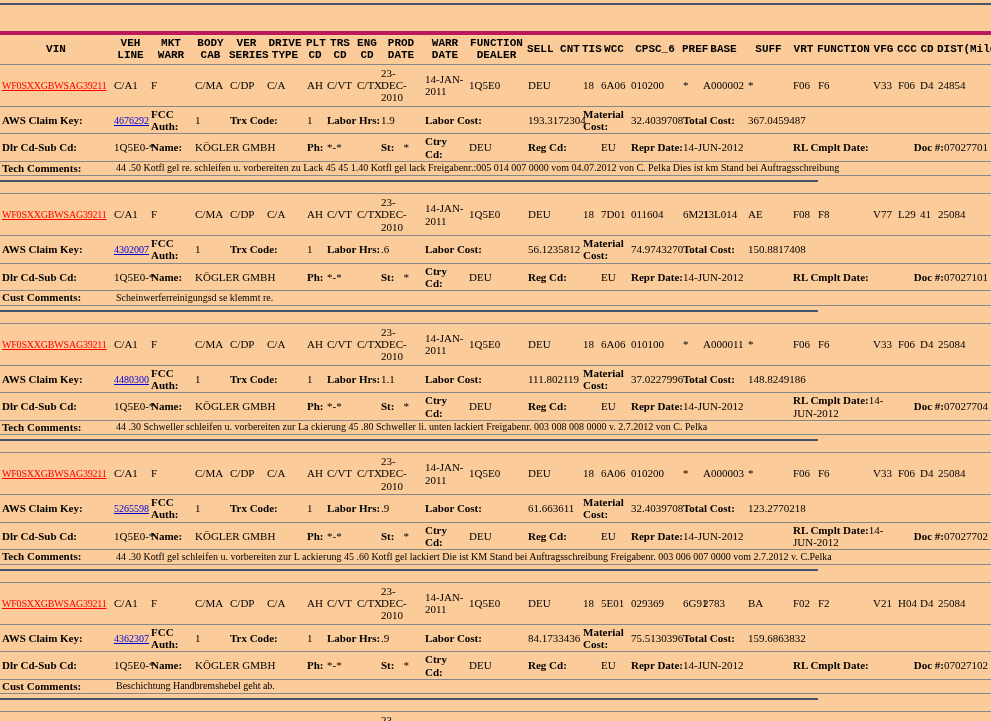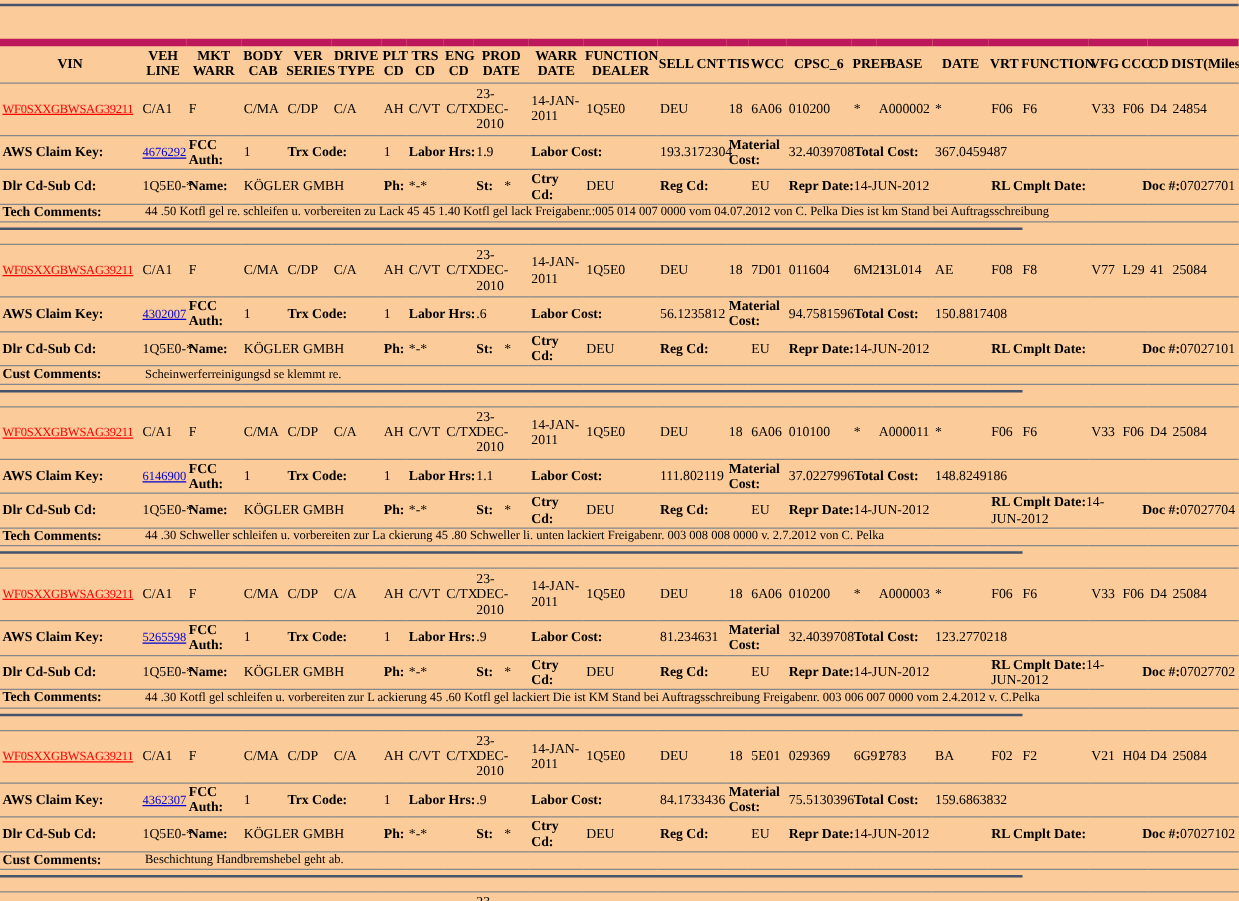--- a/index.html
+++ b/index.html
@@ -16,21 +16,21 @@
   col:nth-child(4){width:35px} col:nth-child(5){width:37px} col:nth-child(6){width:40px}
   col:nth-child(7){width:20px} col:nth-child(8){width:30px} col:nth-child(9){width:24px}
   col:nth-child(10){width:44px} col:nth-child(11){width:44px} col:nth-child(12){width:59px}
   col:nth-child(13){width:55px} col:nth-child(14){width:18px} col:nth-child(15){width:30px}
   col:nth-child(16){width:52px} col:nth-child(17){width:20px} col:nth-child(18){width:45px}
   col:nth-child(19){width:45px} col:nth-child(20){width:25px} col:nth-child(21){width:55px}
   col:nth-child(22){width:25px} col:nth-child(23){width:22px} col:nth-child(24){width:18px}
   col:nth-child(25){width:55px}
   th, td { vertical-align: middle; overflow: visible; text-align: left; padding: 1px 2px; }
   th { font-weight: bold; text-align: center; padding: 2px 1px; }
-  .hdr { border-top: 6px solid #be185d; margin-top: 26px; }
+  .hdr { border-top: 4px solid #be185d; margin-top: 26px; font-family: Liberation Mono, monospace; }
   .rec { border-top: 1px solid #85878a; border-bottom: 1px solid #85878a; }
   .rec tr { border-bottom: 1px solid #85878a; }
   .rec tr:last-child { border-bottom: none; }
   .r-data td { padding: 2px 2px; }
   .r-cmt td { padding: 0 2px 1px 2px; font-size: 10px; }
   .r-cmt td.cmt { padding-left: 4px; white-space: nowrap; overflow: hidden; }
   .r-cmt td.lbl { font-size: 11px; }
   .lbl { font-weight: bold; }
   .nw { white-space: nowrap; }
   .vin { color: #ff0000; font-size: 10px; letter-spacing: -0.2px; white-space: nowrap; text-decoration: underline; }
@@ -86,21 +86,21 @@
     <th>ENG CD</th>
     <th>PROD DATE</th>
     <th>WARR DATE</th>
     <th>FUNCTION DEALER</th>
     <th class="nw">SELL CNT</th>
     <th>TIS</th>
     <th>WCC</th>
     <th class="nw">CPSC_6</th>
     <th class="nw">PREF</th>
     <th>BASE</th>
-    <th>DATE</th>
+    <th>SUFF</th>
     <th>VRT</th>
     <th class="nw">FUNCTION</th>
     <th>VFG</th>
     <th>CCC</th>
     <th>CD</th>
     <th class="nw">DIST(Miles)</th>
   </tr>
 </tbody>
   </table>
 
@@ -265,21 +265,21 @@
         <td><a class="claim" href="#">4302007</a></td>
         <td class="lbl">FCC Auth:</td>
         <td>1</td>
         <td class="lbl" colspan="2">Trx Code:</td>
         <td>1</td>
         <td class="lbl nw" colspan="2">Labor Hrs:</td>
         <td>.6</td>
         <td class="lbl nw" colspan="2">Labor Cost:</td>
         <td class="nw">56.1235812</td>
         <td class="lbl" colspan="2">Material Cost:</td>
-        <td class="nw">94.7581596</td>
+        <td class="nw">74.9743270</td>
         <td class="lbl nw" colspan="2">Total Cost:</td>
         <td colspan="7">150.8817408</td>
       </tr>
       <tr class="r-dlr">
         <td class="lbl">Dlr Cd-Sub Cd:</td>
         <td class="nw">1Q5E0-*</td>
         <td class="lbl">Name:</td>
         <td colspan="3">KÖGLER GMBH</td>
         <td class="lbl">Ph:</td>
         <td colspan="2">*-*</td>
@@ -353,21 +353,21 @@
         <td>*</td>
         <td>F06</td>
         <td>F6</td>
         <td>V33</td>
         <td>F06</td>
         <td>D4</td>
         <td>25084</td>
       </tr>
       <tr class="r-claim">
         <td class="lbl">AWS Claim Key:</td>
-        <td><a class="claim" href="#">6146900</a></td>
+        <td><a class="claim" href="#">4480300</a></td>
         <td class="lbl">FCC Auth:</td>
         <td>1</td>
         <td class="lbl" colspan="2">Trx Code:</td>
         <td>1</td>
         <td class="lbl nw" colspan="2">Labor Hrs:</td>
         <td>1.1</td>
         <td class="lbl nw" colspan="2">Labor Cost:</td>
         <td class="nw">111.802119</td>
         <td class="lbl" colspan="2">Material Cost:</td>
         <td class="nw">37.0227996</td>
@@ -459,21 +459,21 @@
       <tr class="r-claim">
         <td class="lbl">AWS Claim Key:</td>
         <td><a class="claim" href="#">5265598</a></td>
         <td class="lbl">FCC Auth:</td>
         <td>1</td>
         <td class="lbl" colspan="2">Trx Code:</td>
         <td>1</td>
         <td class="lbl nw" colspan="2">Labor Hrs:</td>
         <td>.9</td>
         <td class="lbl nw" colspan="2">Labor Cost:</td>
-        <td class="nw">81.234631</td>
+        <td class="nw">61.663611</td>
         <td class="lbl" colspan="2">Material Cost:</td>
         <td class="nw">32.4039708</td>
         <td class="lbl nw" colspan="2">Total Cost:</td>
         <td colspan="7">123.2770218</td>
       </tr>
       <tr class="r-dlr">
         <td class="lbl">Dlr Cd-Sub Cd:</td>
         <td class="nw">1Q5E0-*</td>
         <td class="lbl">Name:</td>
         <td colspan="3">KÖGLER GMBH</td>
@@ -483,21 +483,21 @@
         <td class="lbl">Ctry Cd:</td>
         <td>DEU</td>
         <td class="lbl" colspan="2">Reg Cd:</td>
         <td>EU</td>
         <td colspan="4"><span class="lbl">Repr Date:</span><span>14-JUN-2012</span></td>
         <td colspan="3" class="rl-cell"><span class="lbl">RL Cmplt Date:</span><span>14-JUN-2012</span></td>
         <td colspan="3" class="docnum"><span class="lbl">Doc #:</span><span>07027702</span></td>
       </tr>
       <tr class="r-cmt">
         <td class="lbl">Tech Comments:</td>
-        <td colspan="24" class="cmt">44 .30 Kotfl gel schleifen u. vorbereiten zur L ackierung 45 .60 Kotfl gel lackiert Die ist KM Stand bei Auftragsschreibung Freigabenr. 003 006 007 0000 vom 2.4.2012 v. C.Pelka</td>
+        <td colspan="24" class="cmt">44 .30 Kotfl gel schleifen u. vorbereiten zur L ackierung 45 .60 Kotfl gel lackiert Die ist KM Stand bei Auftragsschreibung Freigabenr. 003 006 007 0000 vom 2.7.2012 v. C.Pelka</td>
       </tr>
     </tbody>
       </table>
     <div class="sep"></div>
   </div>
 
   <div class="record">
     <table class="rec">
       <colgroup>
           <col>

